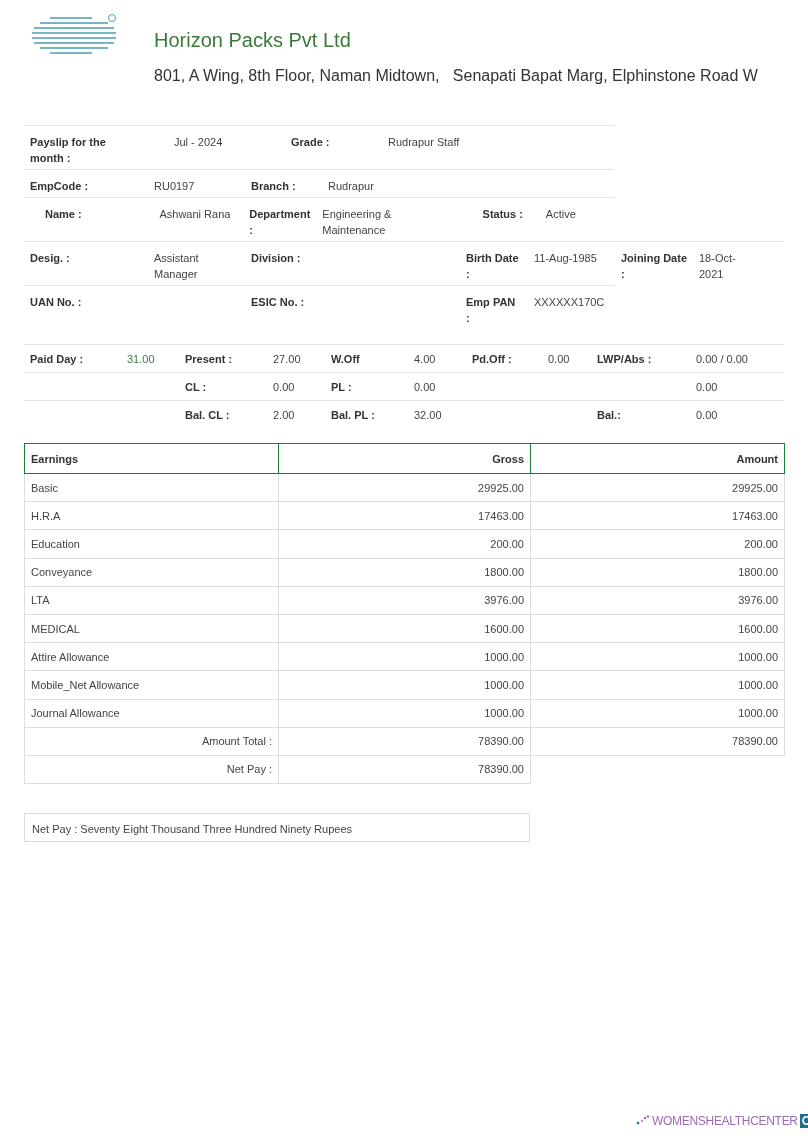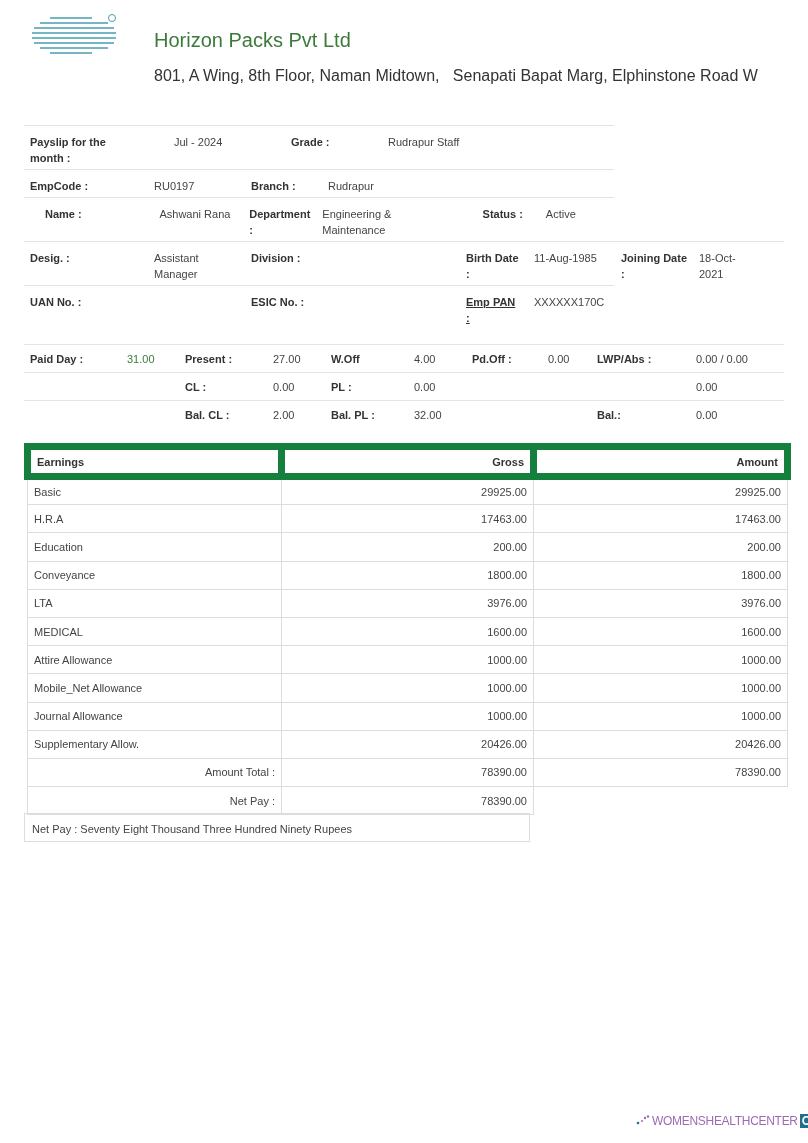--- a/index.html
+++ b/index.html
@@ -18,21 +18,21 @@
   .val { color: #444; }
 
   .att { position: absolute; left: 24px; top: 344px; width: 760px; font-size: 11px; }
   .att .row { height: 28px; border-top: 1px solid #e4e4e4; align-items: center; }
   .att .cell { position: absolute; padding: 0 6px; }
   .green { color: #3b7a3b; }
 
   .earn { position: absolute; left: 24px; top: 443px; border-collapse: collapse; font-size: 11px; }
   .earn td { border: 1px solid #dddddd; height: 28.2px; padding: 0 6px; color: #444; }
   .earn td.r { text-align: right; }
-  .earn th { border: 7px solid #15803d; height: 30px; padding: 0 6px; font-weight: bold; color: #333; }
+  .earn th { border: 1px solid #15803d; height: 30px; padding: 0 6px; font-weight: bold; color: #333; }
   .words { position: absolute; left: 24px; top: 813px; width: 506px; height: 29px; border: 1px solid #dddddd; font-size: 11px; padding: 9px 7px; color: #444; }
 
   .footer { position: absolute; left: 636px; top: 1114px; font-size: 12px; color: #9b6bb3; display: flex; align-items: center; letter-spacing: -0.3px; }
   .footer .org { background: #1f6f8b; color: #fff; padding: 0 2px; margin-left: 2px; font-weight: bold; letter-spacing: 0; }
 </style>
 </head>
 <body>
 
 <div class="logo">
   <svg width="92" height="42" viewBox="0 0 92 42">
@@ -81,21 +81,21 @@
     <div class="cell lbl" style="width:68px;">Birth Date :</div>
     <div class="cell val" style="width:87px;">11-Aug-1985</div>
     <div class="cell lbl" style="width:78px;">Joining Date :</div>
     <div class="cell val" style="width:60px;">18-Oct-2021</div>
   </div>
   <div class="row b" style="height:44px; width:590px;">
     <div class="cell lbl" style="width:124px;">UAN No. :</div>
     <div class="cell val" style="width:97px;"></div>
     <div class="cell lbl" style="width:77px;">ESIC No. :</div>
     <div class="cell val" style="width:138px;"></div>
-    <div class="cell lbl" style="width:68px;text-decoration:underline;">Emp PAN :</div>
+    <div class="cell lbl" style="width:68px;">Emp PAN :</div>
     <div class="cell val" style="width:86px;">XXXXXX170C</div>
   </div>
 </div>
 
 <div class="att">
   <div class="row" style="top:0;">
     <div class="cell lbl" style="left:0;">Paid Day :</div>
     <div class="cell green" style="left:97px;">31.00</div>
     <div class="cell lbl" style="left:155px;">Present :</div>
     <div class="cell val" style="left:243px;">27.00</div>
@@ -176,25 +176,20 @@
         <td>Mobile_Net Allowance</td>
         <td class="r">1000.00</td>
         <td class="r">1000.00</td>
       </tr>
     <tr>
         <td>Journal Allowance</td>
         <td class="r">1000.00</td>
         <td class="r">1000.00</td>
       </tr>
     <tr>
-        <td>Supplementary Allow.</td>
-        <td class="r">20426.00</td>
-        <td class="r">20426.00</td>
-      </tr>
-    <tr>
         <td class="r">Amount Total :</td>
         <td class="r">78390.00</td>
         <td class="r">78390.00</td>
       </tr>
     <tr>
         <td class="r">Net Pay :</td>
         <td class="r">78390.00</td>
         <td style="border:none;"></td>
       </tr>
   </tbody>

